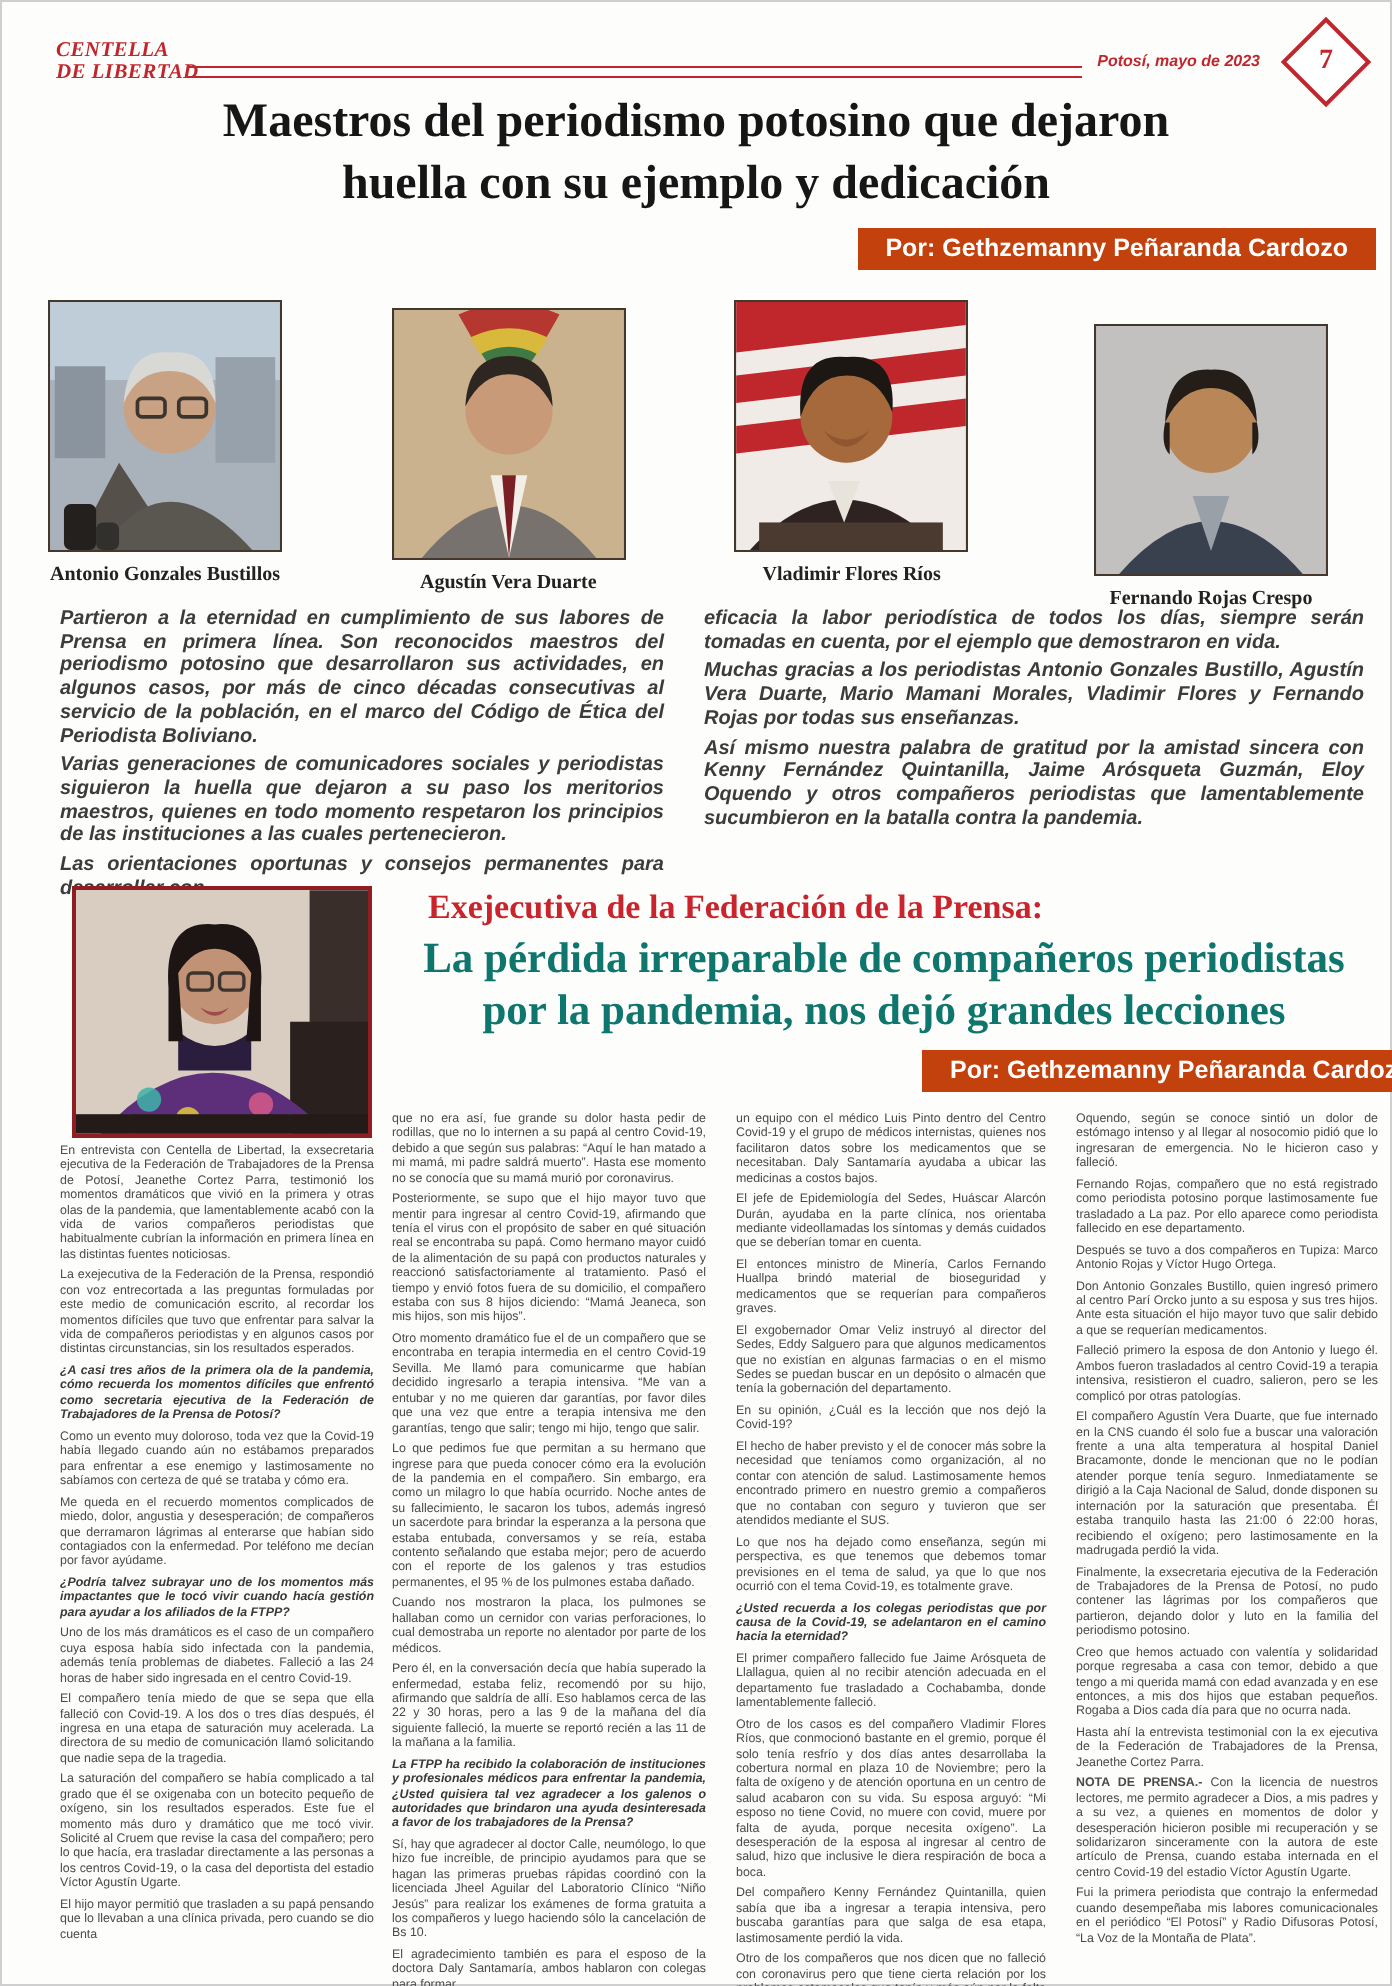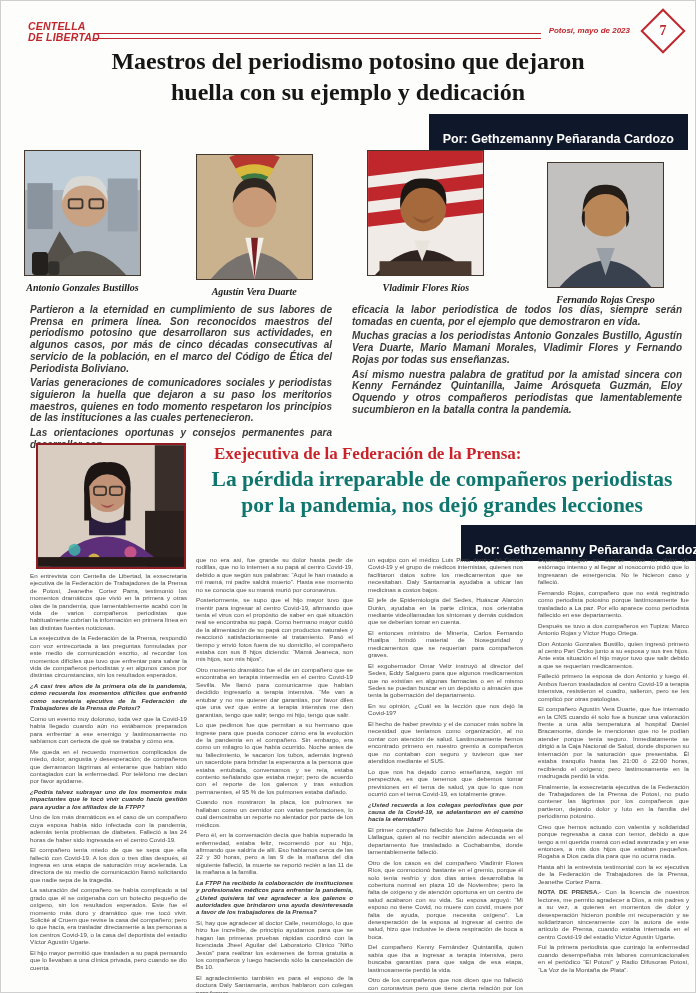--- a/index.html
+++ b/index.html
@@ -4,46 +4,46 @@
 <style>
   html,body{margin:0;padding:0;background:#d9d9d9;}
   .page{
     position:relative; width:696px; height:993px; margin:0 auto;
     background:#fdfdfc; overflow:hidden;
     font-family:"Liberation Sans", sans-serif; color:#3f3f3f;
     box-shadow:inset 0 0 0 1px #cfcfcf;
   }
   
   .logo{position:absolute; left:28px; top:21px; color:#c0272d;
-    font-family:Liberation Sans, sans-serif; font-style:italic; font-weight:bold;
+    font-family:Liberation Serif, serif; font-style:italic; font-weight:bold;
     font-size:10.5px; line-height:10.5px; letter-spacing:.2px;}
   .rule{position:absolute; left:94px; right:155px; top:33px; height:4px;
     border-top:1.8px solid #c0272d; border-bottom:1.2px solid #c0272d;}
   .edition-date{position:absolute; right:66px; top:26px; color:#c0272d;
     font-weight:bold; font-style:italic; font-size:8px;}
   .page-diamond{position:absolute; right:17px; top:15px; width:28px; height:28px;
     background:#fff; border:2.2px solid #c0272d; transform:rotate(45deg);}
   .page-diamond span{position:absolute; inset:0; display:flex; align-items:center;
     justify-content:center; transform:rotate(-45deg); color:#c0272d;
     font-weight:bold; font-size:14px; font-family:"Liberation Serif", serif;}
   
   .headline1{position:absolute; left:20px; right:20px; top:46px; text-align:center;
     font-family:"Liberation Serif", serif; font-weight:bold; color:#161616;
     font-size:24px; line-height:31px;}
-  .byline-badge{position:absolute; background:#0f172a; color:#fff; font-weight:bold;
-    font-size:12.5px; padding:18px 14px 4px; white-space:nowrap;}
+  .byline-badge{position:absolute; background:#c2410c; color:#fff; font-weight:bold;
+    font-size:12.5px; padding:3px 14px 4px; white-space:nowrap;}
   .badge1{right:8px; top:114px;}
   .badge2{left:461px; top:525px;}
   .photo-row{position:absolute; left:24px; top:150px; width:652px; display:flex;
     justify-content:space-between;}
   .photo-fig{width:117px;}
   .photo-fig .frame{width:115px; height:124px; border:1px solid #44372e; overflow:hidden; background:#999;}
   .photo-fig svg{display:block;}
   .photo-caption{margin-top:6px; text-align:center; font-family:"Liberation Serif", serif;
-    font-weight:bold; font-style:italic; font-size:10px; color:#222; line-height:11px;}
+    font-weight:bold; font-size:10px; color:#222; line-height:11px;}
   .topcol{position:absolute; font-style:italic; font-size:10px; line-height:11.7px;
     text-align:justify; color:#3c3c3c;font-weight:bold;}
   .topcol p{margin:0 0 3px;}
   .topcol-left{left:30px; top:304px; width:302px;}
   .topcol-right{left:352px; top:304px; width:330px;}
   
   .interview-photo{position:absolute; left:36px; top:443px; width:146px; height:122px;
     border:2px solid #8f1d22; overflow:hidden; background:#d8cdc0;}
   .kicker{position:absolute; left:214px; top:444px; color:#c9242b;
     font-family:"Liberation Serif", serif; font-weight:bold; font-size:17px;}

